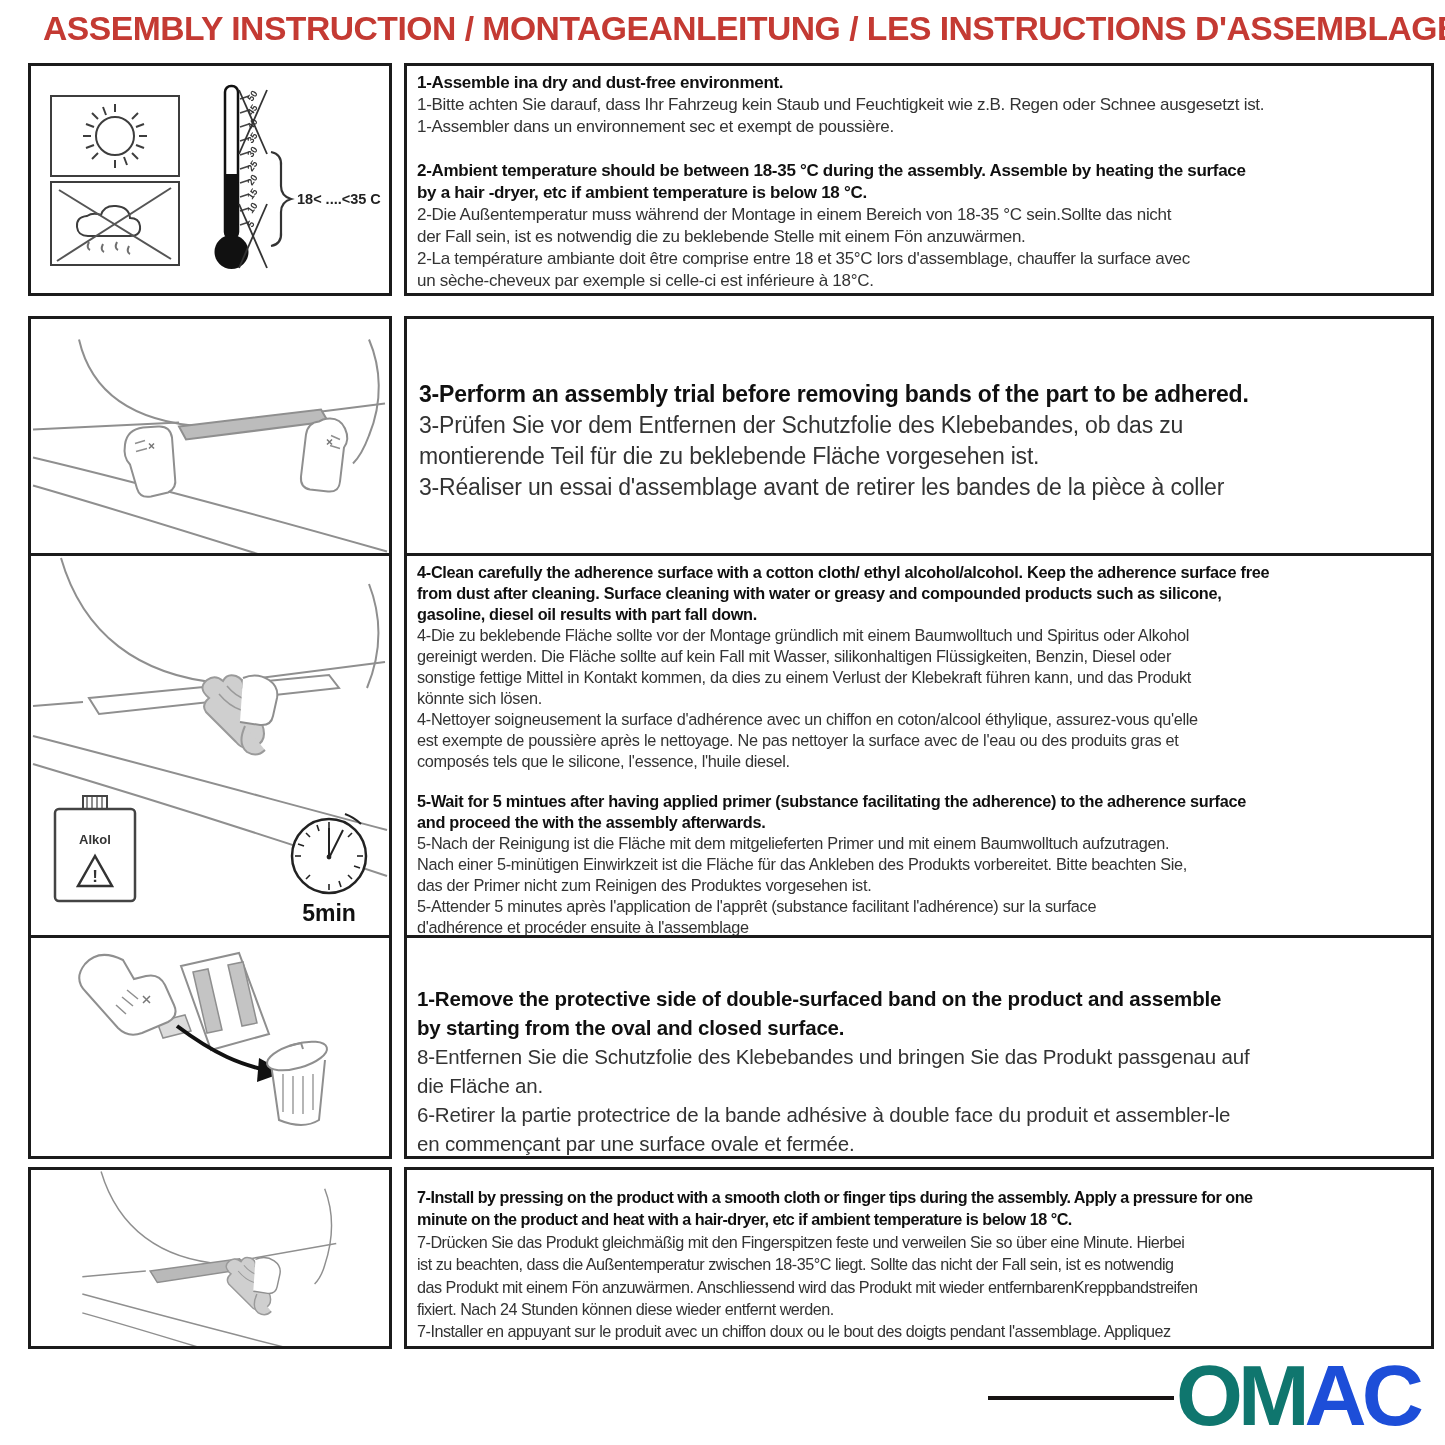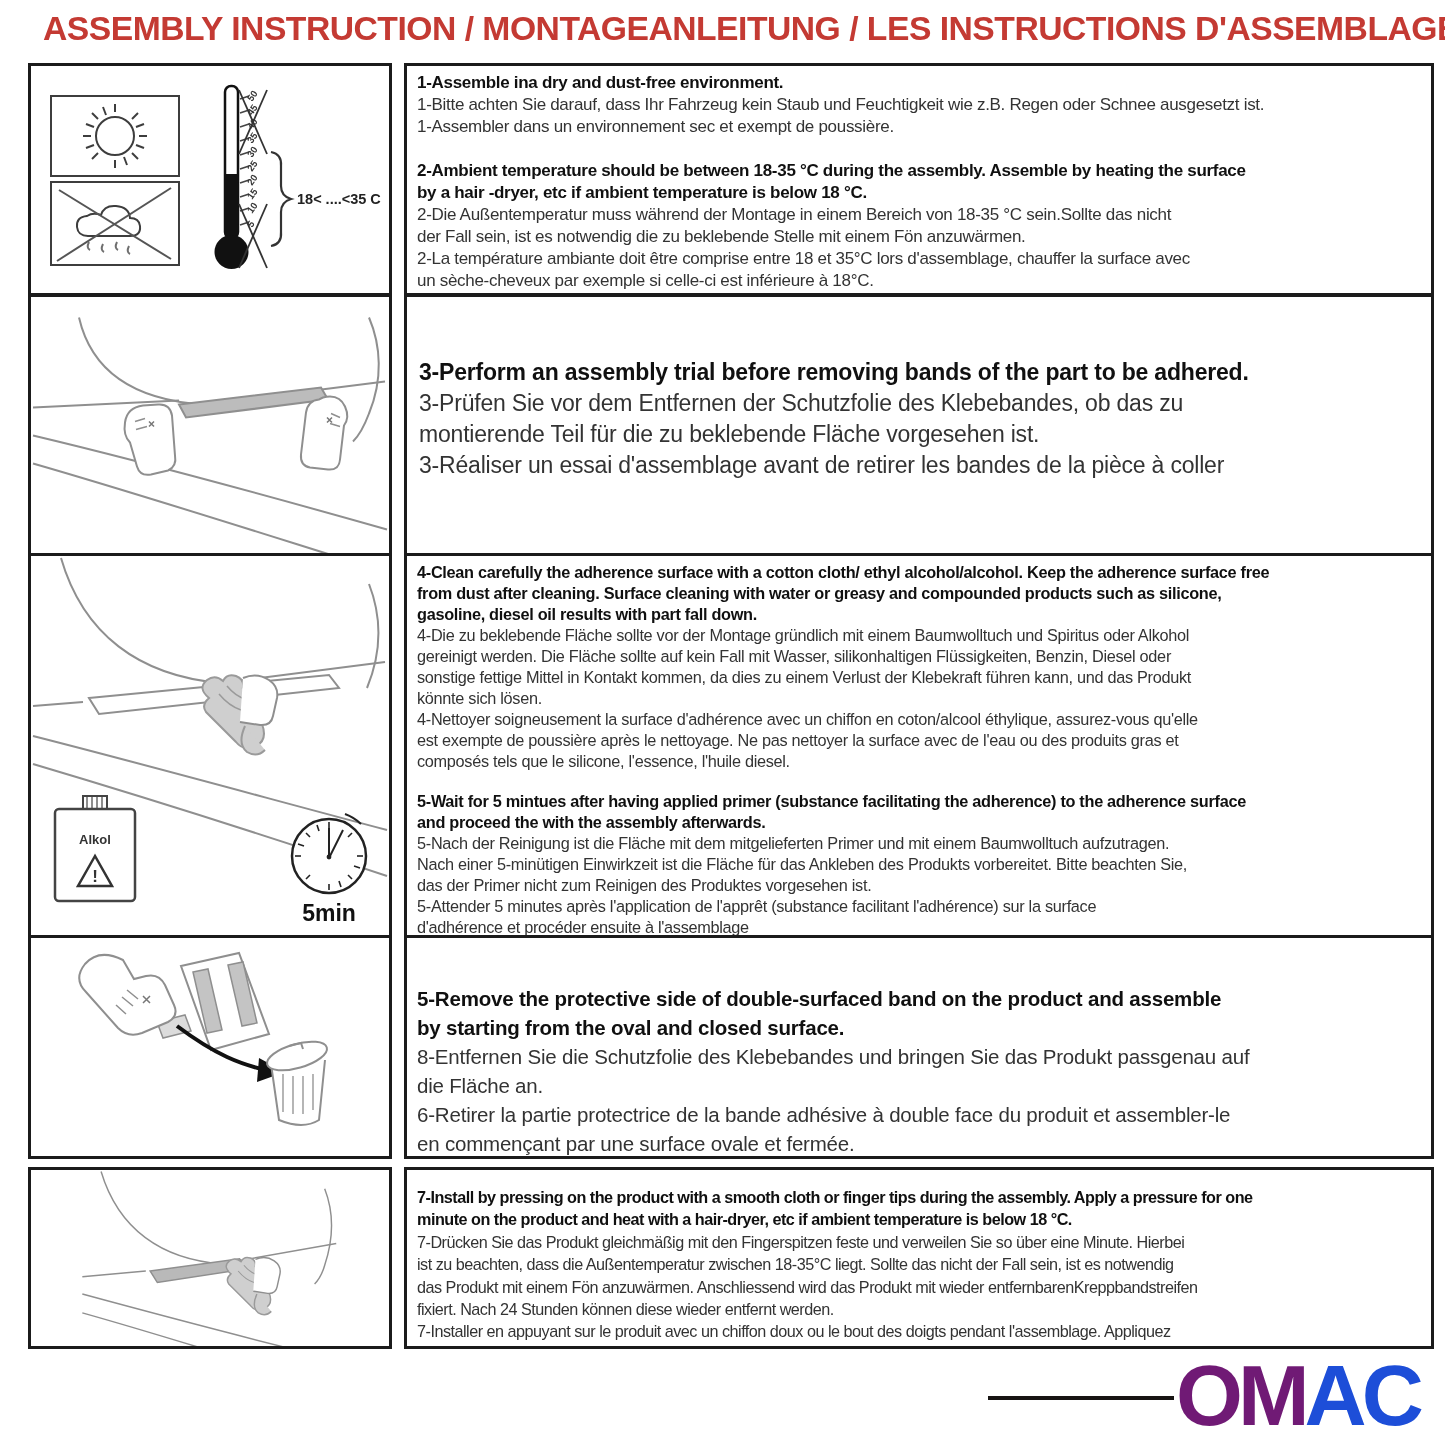--- a/index.html
+++ b/index.html
@@ -12,21 +12,21 @@
   .title {
     position:absolute; top:9px; left:43px; width:1390px;
     font-size:34px; font-weight:800; color:#c43a33;
     white-space:nowrap; letter-spacing:-0.5px;
     transform:scaleX(0.99); transform-origin:left top;
   }
   .box { position:absolute; border:3px solid #1b1b1b; background:#fff; overflow:hidden; }
   .img-box { left:28px; width:364px; }
   .txt-box { left:404px; width:1030px; padding:6px 16px 4px 10px; }
   .r1 { top:63px;  height:233px; }
-  .r2 { top:294px; height:268px; }
+  .r2 { top:316px; height:268px; }
   .r3 { top:553px; height:392px; }
   .r4 { top:935px; height:224px; }
   .r5 { top:1167px; height:182px; }
   p { white-space:pre-line; }
   .en { font-weight:bold; color:#101010; }
   .t1 p { font-size:17px;   line-height:22px;   letter-spacing:-0.3px; }
   .t2 { padding-top:60px; padding-left:12px; }
   .t2 p { font-size:23px;   line-height:31px;   letter-spacing:-0.2px; }
   .t3 p { font-size:16.3px; line-height:21px;   letter-spacing:-0.3px; }
   .t4 { padding-top:46px; }
@@ -34,21 +34,21 @@
   .t5 { padding-top:16px; }
   .t5 p { font-size:16.2px; line-height:22.4px; letter-spacing:-0.5px; }
   .gap { height:22px; }
   .gap3 { height:19px; }
   .img-box svg { display:block; width:100%; height:100%; }
   .logo {
     position:absolute; top:1352px; left:1176px;
     font-size:86px; font-weight:900; letter-spacing:-5px; line-height:1;
     font-family:"Liberation Sans","DejaVu Sans",sans-serif;
   }
-  .logo .lb { color:#701a75; }
+  .logo .lb { color:#0f766e; }
   .logo .lr { color:#1d4ed8; }
   .logo-dash { position:absolute; top:1396px; left:988px; width:186px; height:4px; background:#171413; }
 </style>
 </head>
 <body>
 
 <div class="title">ASSEMBLY INSTRUCTION / MONTAGEANLEITUNG / LES INSTRUCTIONS D'ASSEMBLAGE</div>
 
 <div class="box img-box r1">
   <svg viewBox="0 0 358 227">
@@ -249,21 +249,21 @@
     <polygon points="228,120 254,134 226,144" fill="#111"></polygon>
     <g fill="#fff" stroke="#8f8f8f" stroke-width="2">
       <path d="M240,126 l8,56 q24,10 40,0 l6,-60"></path>
       <path d="M252,136 v38 m10,-36 v38 m10,-38 v38 m10,-40 v36" stroke-width="1.3"></path>
       <ellipse cx="266" cy="118" rx="31" ry="12" transform="rotate(-16 266 118)"></ellipse>
       <path d="M258,108 l12,-3 l2,6" fill="none"></path>
     </g>
   </svg>
 </div>
 <div class="box txt-box t4 r4">
-  <p class="en">5-Remove the protective side of double-surfaced band on the product and assemble
+  <p class="en">1-Remove the protective side of double-surfaced band on the product and assemble
 by starting from the oval and closed surface.</p>
   <p>8-Entfernen Sie die Schutzfolie des Klebebandes und bringen Sie das Produkt passgenau auf
 die Fläche an.</p>
   <p>6-Retirer la partie protectrice de la bande adhésive à double face du produit et assembler-le
 en commençant par une surface ovale et fermée.</p>
 </div>
 
 <div class="box img-box r5">
   <svg viewBox="0 0 358 244">
     <g fill="none" stroke="#8f8f8f" stroke-width="2">

